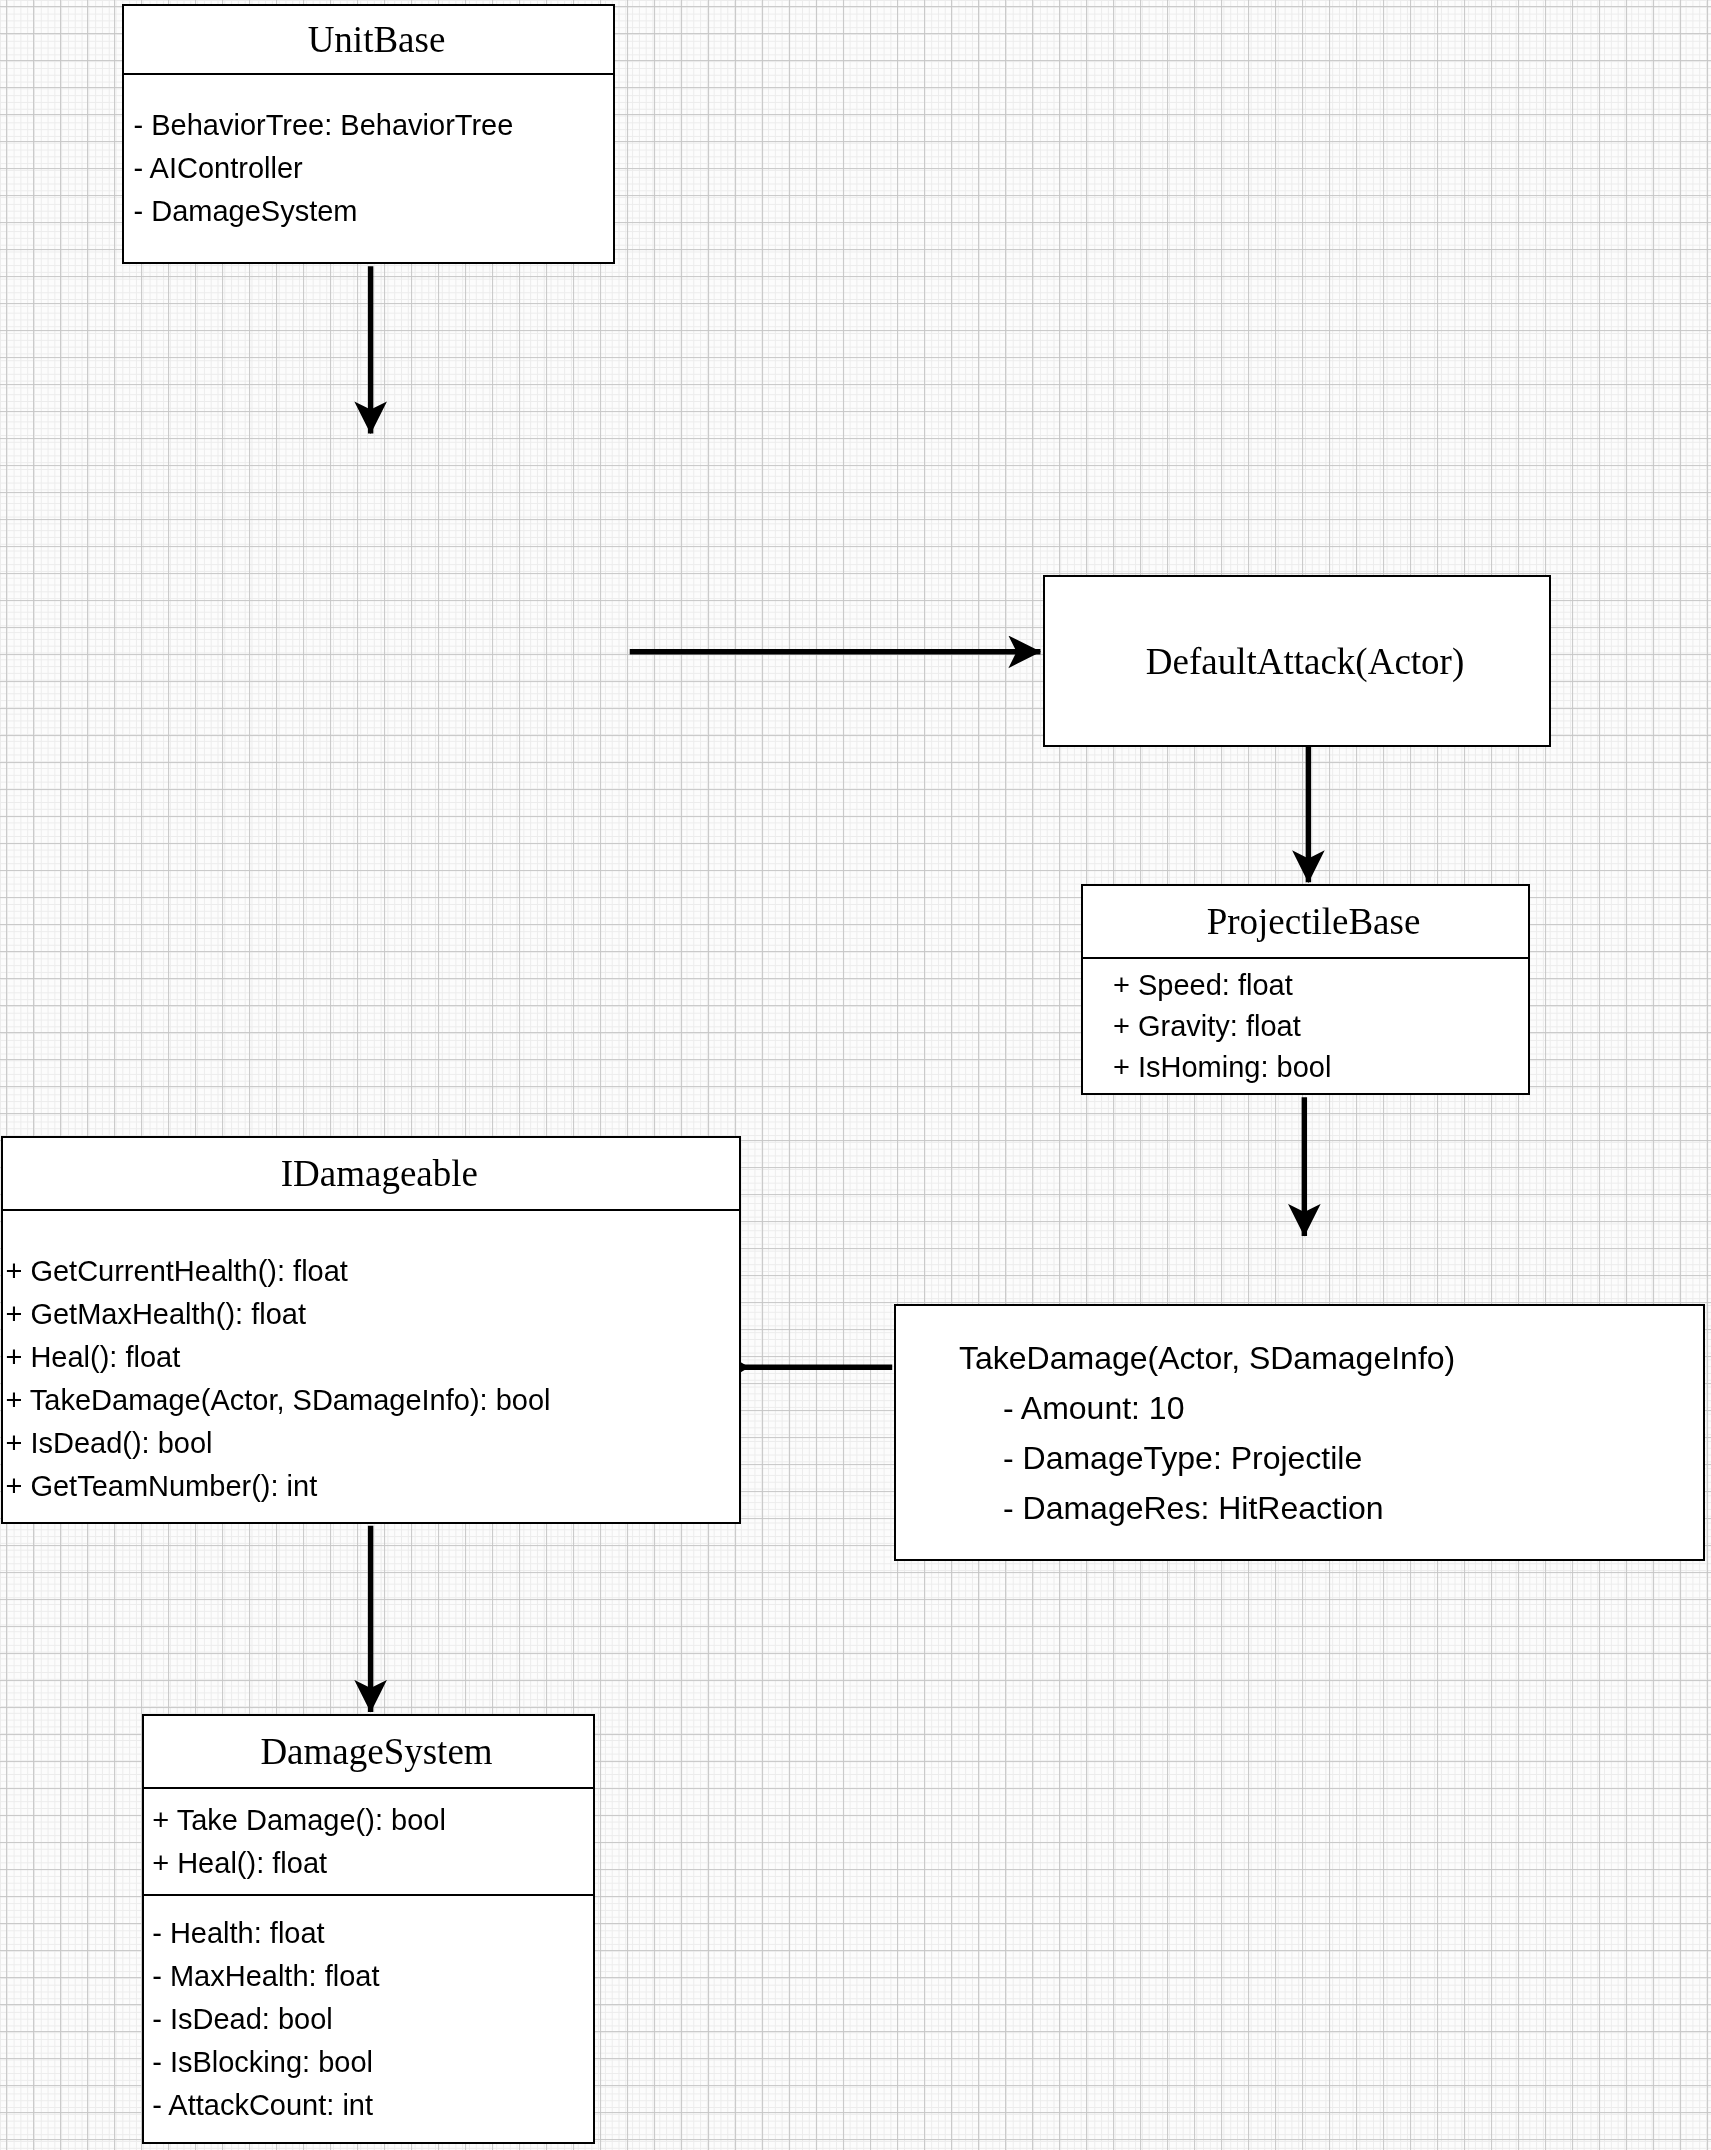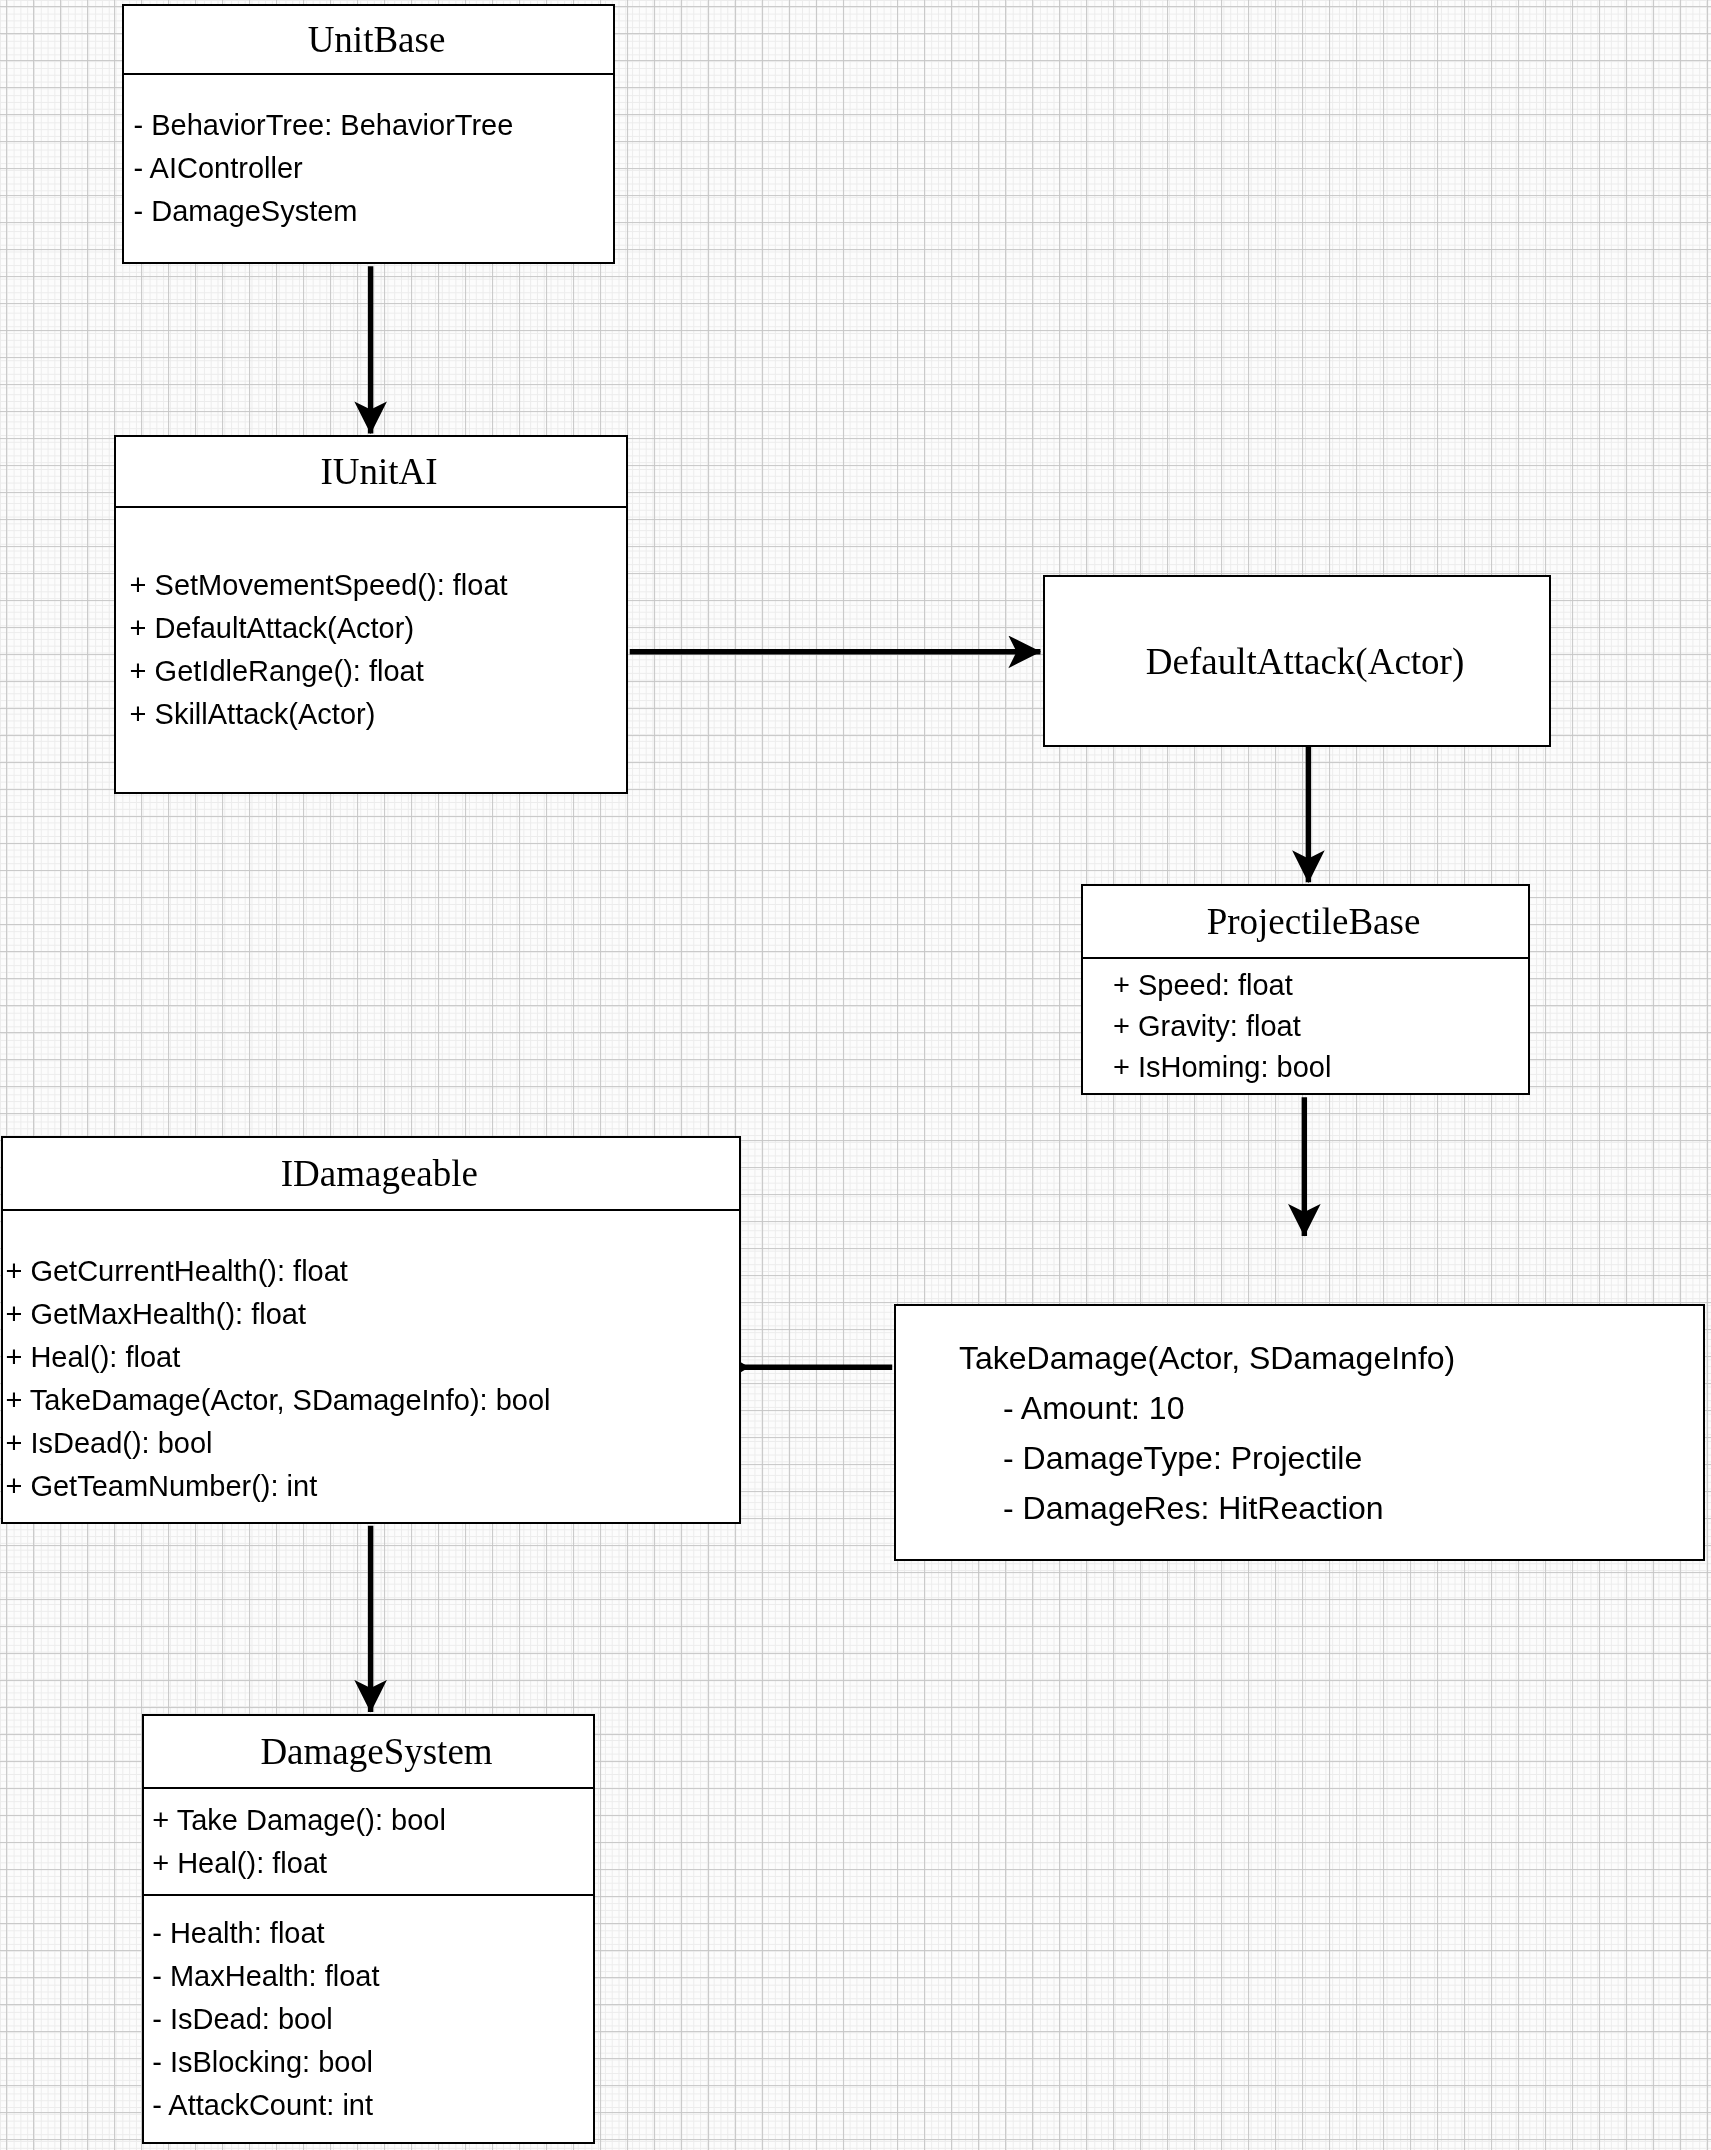--- a/index.html
+++ b/index.html
@@ -116,29 +116,20 @@
 
   <div class="uml" id="box-unitbase">
     <div class="title">UnitBase</div>
     <div class="compartment">
       <div class="row">- BehaviorTree: BehaviorTree</div>
       <div class="row">- AIController</div>
       <div class="row">- DamageSystem</div>
     </div>
   </div>
 
-  <div class="uml" id="box-iunitai">
-    <div class="title">IUnitAI</div>
-    <div class="compartment">
-      <div class="row">+ SetMovementSpeed(): float</div>
-      <div class="row">+ DefaultAttack(Actor)</div>
-      <div class="row">+ GetIdleRange(): float</div>
-      <div class="row">+ SkillAttack(Actor)</div>
-    </div>
-  </div>
 
   <div class="uml" id="box-defaultattack">
     <div class="title">DefaultAttack(Actor)</div>
   </div>
 
   <div class="uml" id="box-projectilebase">
     <div class="title">ProjectileBase</div>
     <div class="compartment">
       <div class="row">+ Speed: float</div>
       <div class="row">+ Gravity: float</div>

